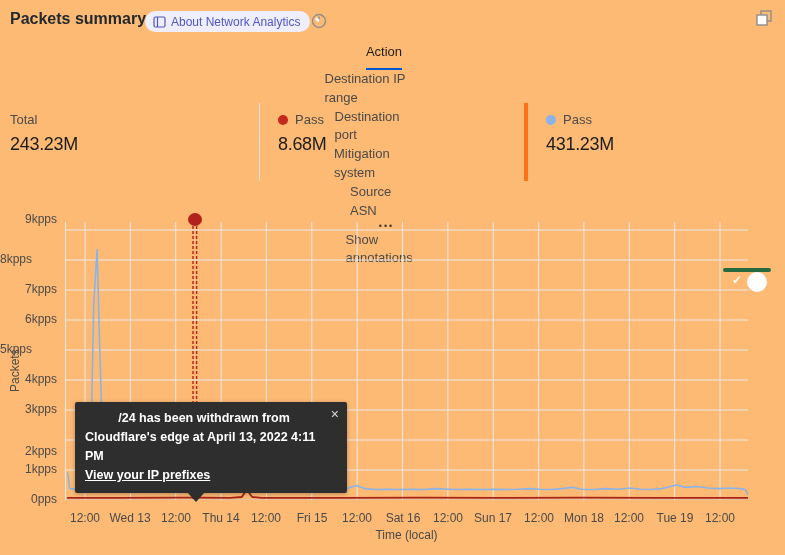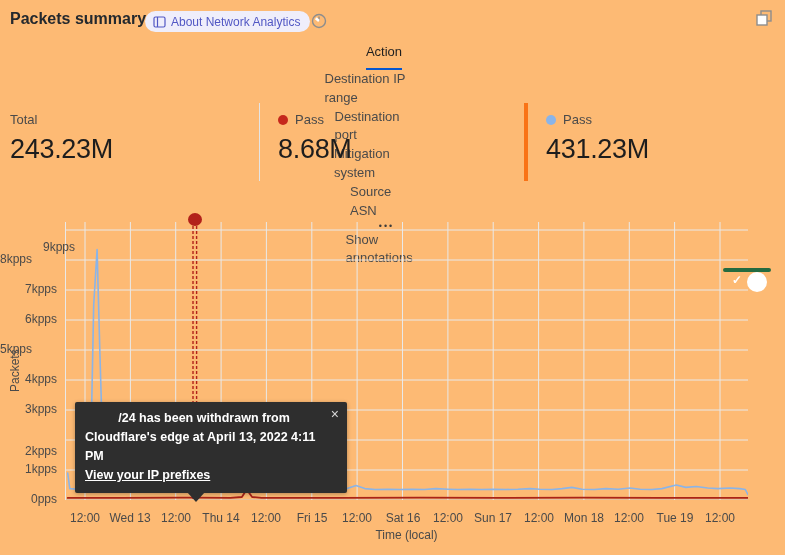--- a/index.html
+++ b/index.html
@@ -34,21 +34,21 @@
   .toggle .knob { position:absolute; right:2px; top:2px; width:20px; height:20px; border-radius:50%; background:#fff; }
 
   
   .stats { position:absolute; left:0; top:103px; width:785px; height:78px; display:flex; }
   .stat { padding-top:9px; }
   .stat-1 { width:259px; padding-left:10px; }
   .stat-2 { width:265px; padding-left:18px; border-left:1px solid #e4e4e4; }
   .stat-3 { width:261px; padding-left:18px; border-left:4px solid #f97316; }
   .stat-label { font-size:13px; color:#4a4a4a; display:flex; align-items:center; gap:7px; }
   .stat-dot { width:10px; height:10px; border-radius:50%; display:inline-block; }
-  .stat-value { margin-top:7px; font-size:27px; color:#1d1d1d; letter-spacing:-0.3px; }
+  .stat-value { margin-top:7px; font-size:18px; color:#1d1d1d; letter-spacing:-0.3px; }
 
   
   .axis-text { position:absolute; font-size:12px; color:#4a4a4a; }
   .y-axis-title { left:8px; top:392px; transform:rotate(-90deg); transform-origin:0 0; }
   .x-axis-title { left:346px; top:528px; width:121px; text-align:center; }
   #plot-svg { position:absolute; left:65px; top:222px; }
   .annot-dot { position:absolute; left:188px; top:213px; width:14px; height:13px; border-radius:50%; background:#b2211a; }
 
   
   .tooltip { position:absolute; left:75px; top:402px; width:272px; background:#2e2e2e; color:#fff;
@@ -164,21 +164,21 @@
   <div id="y-labels">
       <div class="axis-text" style="left: 0px; width: 57px; text-align: right; top: 492px;">0pps</div>
       <div class="axis-text" style="left: 0px; width: 57px; text-align: right; top: 462px;">1kpps</div>
       <div class="axis-text" style="left: 0px; width: 57px; text-align: right; top: 444px;">2kpps</div>
       <div class="axis-text" style="left: 0px; width: 57px; text-align: right; top: 402px;">3kpps</div>
       <div class="axis-text" style="left: 0px; width: 57px; text-align: right; top: 372px;">4kpps</div>
       <div class="axis-text" style="left: 0px; width: 57px; text-align: left; top: 342px;">5kpps</div>
       <div class="axis-text" style="left: 0px; width: 57px; text-align: right; top: 312px;">6kpps</div>
       <div class="axis-text" style="left: 0px; width: 57px; text-align: right; top: 282px;">7kpps</div>
       <div class="axis-text" style="left: 0px; width: 57px; text-align: left; top: 252px;">8kpps</div>
-      <div class="axis-text" style="left: 0px; width: 57px; text-align: left; top: 240px; margin-left: 43px;">9kpps</div>
+      <div class="axis-text" style="left: 0px; width: 57px; text-align: right; top: 212px;">9kpps</div>
     </div>
   <div id="x-labels">
       <div class="axis-text" style="left: 55px; width: 60px; text-align: center; top: 511px;">12:00</div>
       <div class="axis-text" style="left: 100px; width: 60px; text-align: center; top: 511px;">Wed 13</div>
       <div class="axis-text" style="left: 146px; width: 60px; text-align: center; top: 511px;">12:00</div>
       <div class="axis-text" style="left: 191px; width: 60px; text-align: center; top: 511px;">Thu 14</div>
       <div class="axis-text" style="left: 236px; width: 60px; text-align: center; top: 511px;">12:00</div>
       <div class="axis-text" style="left: 282px; width: 60px; text-align: center; top: 511px;">Fri 15</div>
       <div class="axis-text" style="left: 327px; width: 60px; text-align: center; top: 511px;">12:00</div>
       <div class="axis-text" style="left: 373px; width: 60px; text-align: center; top: 511px;">Sat 16</div>

